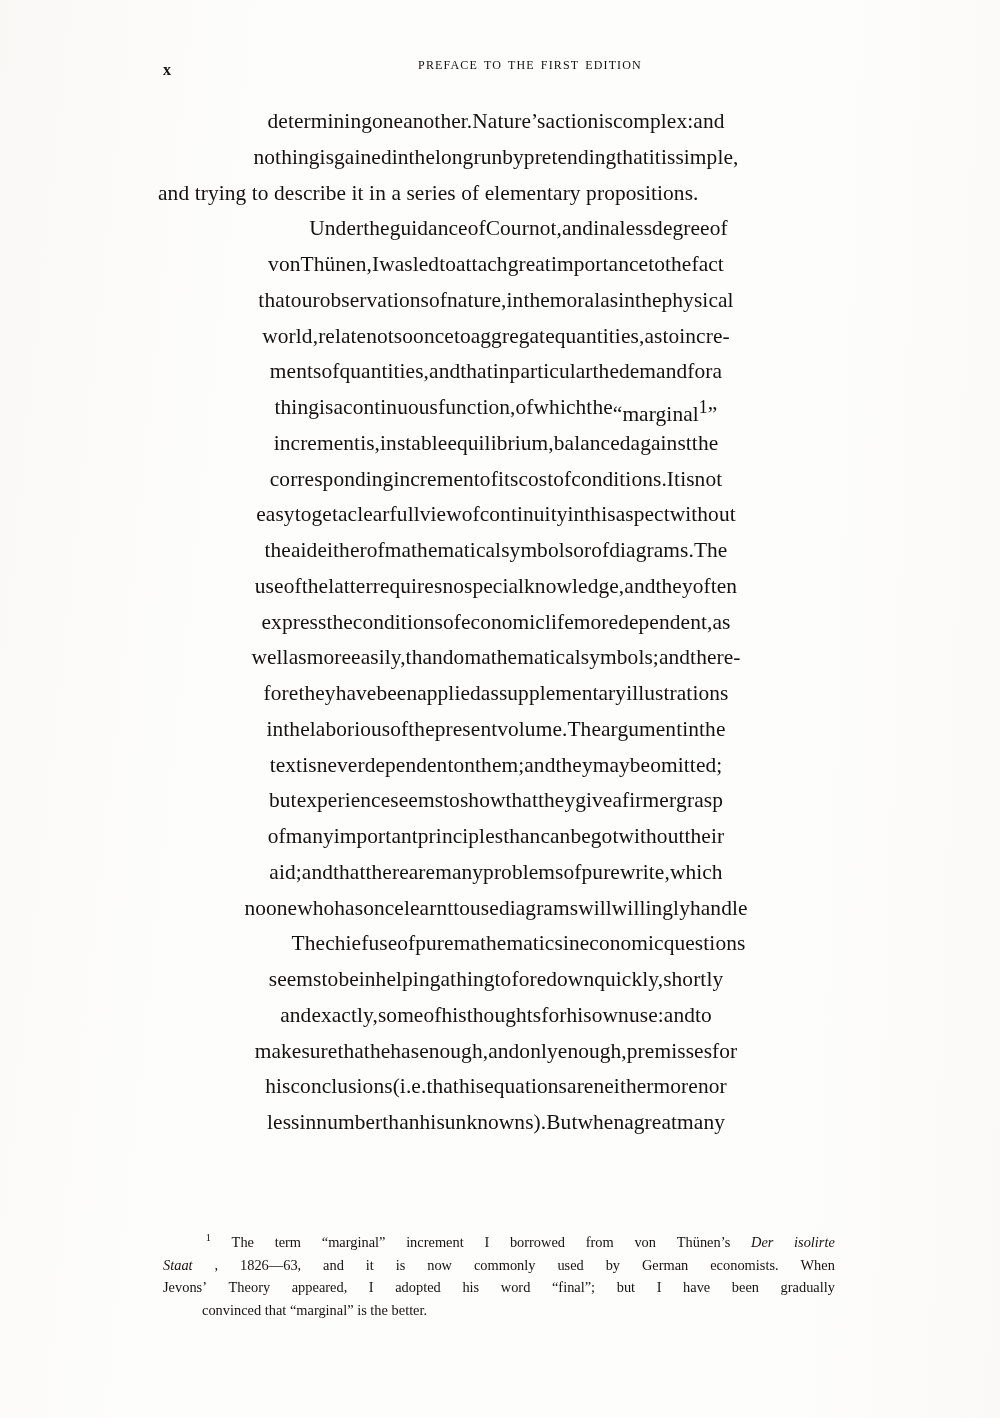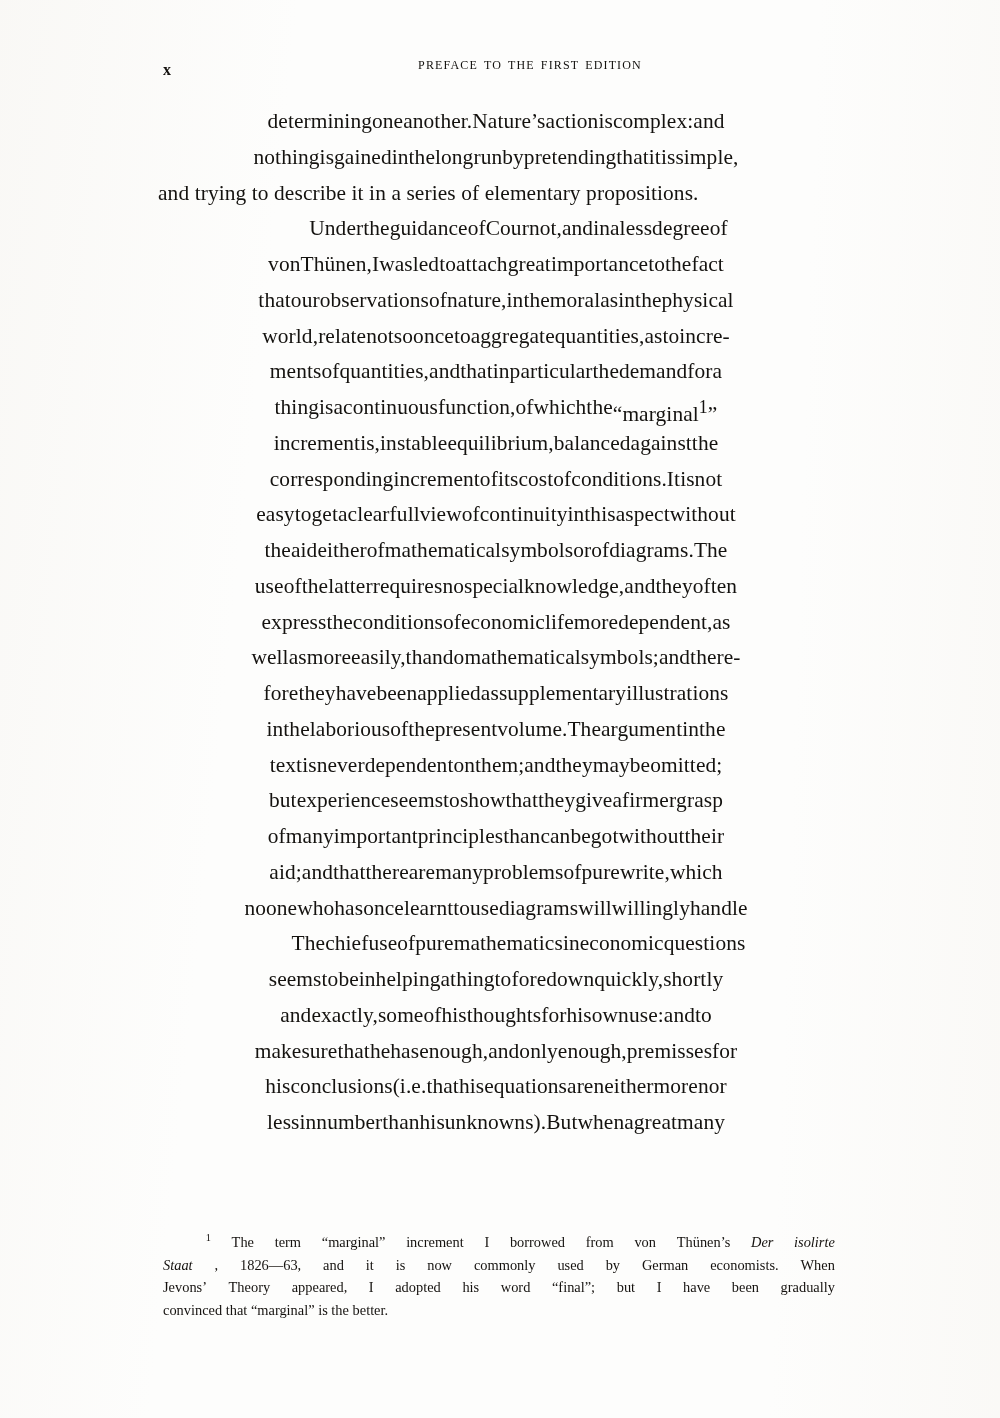--- a/index.html
+++ b/index.html
@@ -109,20 +109,21 @@
   }
   #footnote .fline.ind::before {
     content: "";
     display: inline-block;
     width: 22px;
     flex: 0 0 22px;
   }
   #footnote .fline.flast {
     display: block;
     width: 672px;
+    margin-left: 39px;
   }
   #footnote i { }
   #footnote sup.fnmark {
     font-size: 0.72em;
     vertical-align: super;
     line-height: 0;
   }
 </style>
 </head>
 <body>

